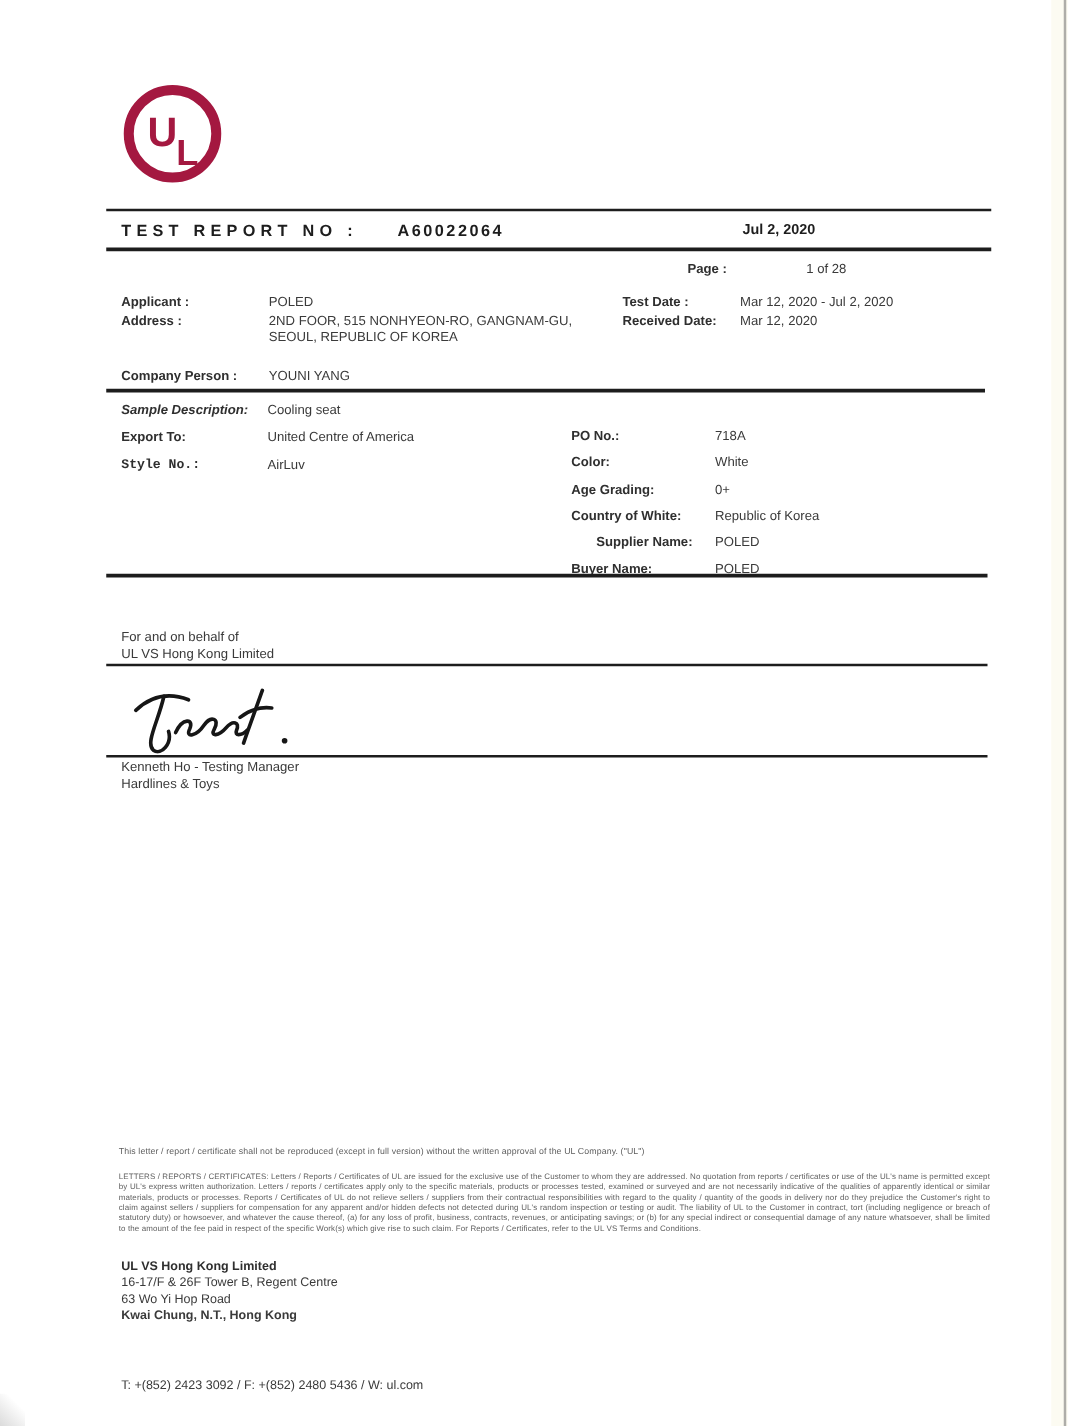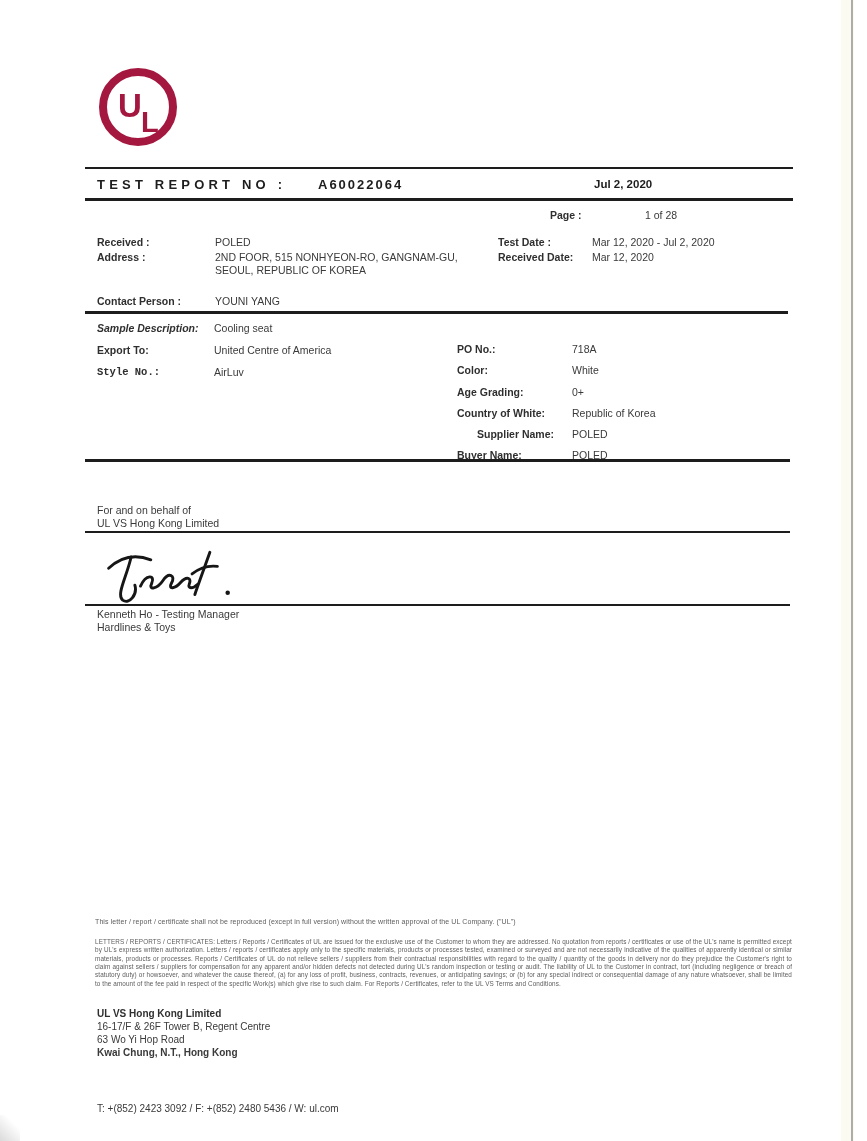--- a/index.html
+++ b/index.html
@@ -52,32 +52,32 @@
   <div class="rule" style="left:85px;top:167px;width:708px;height:2px;"></div>
   <div class="rule" style="left:85px;top:198px;width:708px;height:3px;"></div>
 
   <span class="abs report-label" style="left:97px;top:177px;">TEST REPORT NO :</span>
   <span class="abs report-no" style="left:318px;top:177px;">A60022064</span>
   <span class="abs report-date" style="left:594px;top:178px;">Jul 2, 2020</span>
 
   <span class="abs fs lbl" style="left:550px;top:209px;">Page :</span>
   <span class="abs fs val" style="left:645px;top:209px;">1 of 28</span>
 
-  <span class="abs fs lbl" style="left:97px;top:236px;">Received :</span>
+  <span class="abs fs lbl" style="left:97px;top:236px;">Applicant :</span>
   <span class="abs fs val" style="left:215px;top:236px;">POLED</span>
   <span class="abs fs lbl" style="left:498px;top:236px;">Test Date :</span>
   <span class="abs fs val" style="left:592px;top:236px;">Mar 12, 2020 - Jul 2, 2020</span>
 
   <span class="abs fs lbl" style="left:97px;top:251px;">Address :</span>
   <span class="abs fs val" style="left:215px;top:251px;">2ND FOOR, 515 NONHYEON-RO, GANGNAM-GU,</span>
   <span class="abs fs val" style="left:215px;top:264px;">SEOUL, REPUBLIC OF KOREA</span>
   <span class="abs fs lbl" style="left:498px;top:251px;">Received Date:</span>
   <span class="abs fs val" style="left:592px;top:251px;">Mar 12, 2020</span>
 
-  <span class="abs fs lbl" style="left:97px;top:295px;">Contact Person :</span>
+  <span class="abs fs lbl" style="left:97px;top:295px;">Company Person :</span>
   <span class="abs fs val" style="left:215px;top:295px;">YOUNI YANG</span>
 
   <div class="rule" style="left:85px;top:311px;width:703px;height:3px;"></div>
 
   <span class="abs fs lbl" style="left:97px;top:322px;font-style:italic;">Sample Description:</span>
   <span class="abs fs val" style="left:214px;top:322px;">Cooling seat</span>
 
   <span class="abs fs lbl" style="left:97px;top:344px;">Export To:</span>
   <span class="abs fs val" style="left:214px;top:344px;">United Centre of America</span>
 

